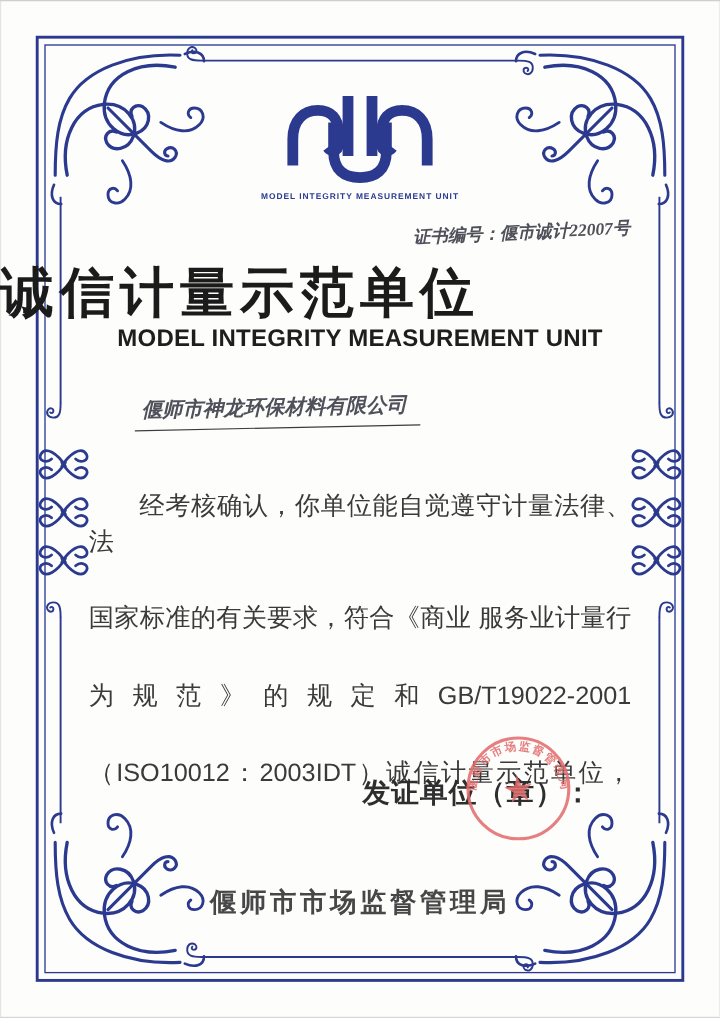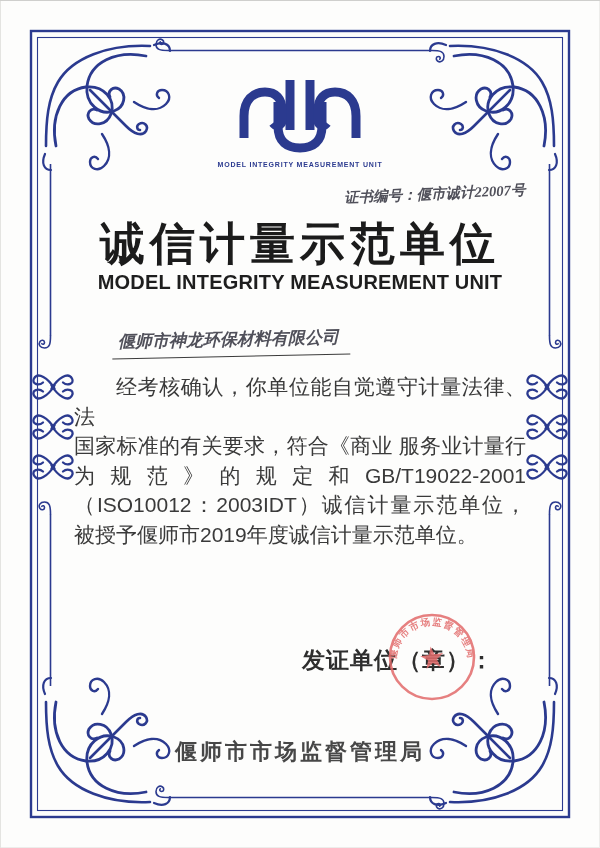--- a/index.html
+++ b/index.html
@@ -24,41 +24,41 @@
     color:var(--border-navy,#2b3a8f);font-size:7px;font-weight:bold;letter-spacing:.8px;
   }
 
   .cert-no{
     position:absolute;left:344px;top:184px;width:210px;
     font-family:cursive;font-style:italic;color:var(--ink-gray,#50505a);
     font-size:14.5px;font-weight:600;transform:rotate(-2.5deg);white-space:nowrap;
   }
 
   .title{
-    position:absolute;left:0;right:0;top:214px;text-align:center;
+    position:absolute;left:0;right:0;top:214px;text-align:left;
     font-family:"Liberation Serif",serif;font-weight:900;font-size:45px;
     letter-spacing:5px;color:var(--title-black,#1b1b1b);white-space:nowrap;
   }
   .subtitle{
     position:absolute;left:0;right:0;top:271px;text-align:center;
     font-weight:800;font-size:20px;letter-spacing:.2px;color:#1e1e1e;white-space:nowrap;
   }
 
   .company{
     position:absolute;left:112px;top:326px;width:228px;
     font-family:cursive;font-style:italic;font-size:17px;font-weight:600;
     color:var(--ink-gray,#50505a);transform:rotate(-1.2deg);
     border-bottom:1.5px solid #3c3c3c;padding:2px 4px 5px 6px;white-space:nowrap;
   }
 
   .body-text{
     position:absolute;left:74px;top:372px;width:452px;
     font-size:21px;line-height:29.5px;color:var(--body-gray,#3a3a3a);
   }
-  .body-line{text-align:justify;text-align-last:justify;}
+  .body-line{text-align:justify;text-align-last:justify;margin-top:35px;}
   .body-line.indent{text-indent:2em;}
   .body-line.last{text-align-last:left;}
 
   .issue-label{
     position:absolute;left:302px;top:645px;font-size:23px;font-weight:600;
     color:#2e2e2e;letter-spacing:1px;white-space:nowrap;
   }
   .seal{position:absolute;left:387px;top:612px;width:90px;height:90px;opacity:.85;}
   .seal text{fill:var(--seal-red,#e26b6b);}
   .seal .ring{stroke:var(--seal-red,#e26b6b);fill:none;}
@@ -154,21 +154,20 @@
   <div class="title">诚信计量示范单位</div>
   <div class="subtitle">MODEL INTEGRITY MEASUREMENT UNIT</div>
 
   <div class="company">偃师市神龙环保材料有限公司</div>
 
   <div class="body-text">
     <div class="body-line indent">经考核确认，你单位能自觉遵守计量法律、法</div>
     <div class="body-line">国家标准的有关要求，符合《商业 服务业计量行</div>
     <div class="body-line">为规范》的规定和GB/T19022-2001</div>
     <div class="body-line">（ISO10012：2003IDT）诚信计量示范单位，</div>
-    <div class="body-line last">被授予偃师市2019年度诚信计量示范单位。</div>
   </div>
 
   <div class="issue-label">发证单位（章）：</div>
 
   <svg class="seal" viewBox="0 0 90 90">
     <defs>
       <path id="sealArc" d="M 9 49 A 36 36 0 0 1 81 49" fill="none"></path>
     </defs>
     <circle class="ring" cx="45" cy="45" r="42" stroke-width="2.6"></circle>
     <text font-size="9.5" letter-spacing="1.5" font-weight="bold">

